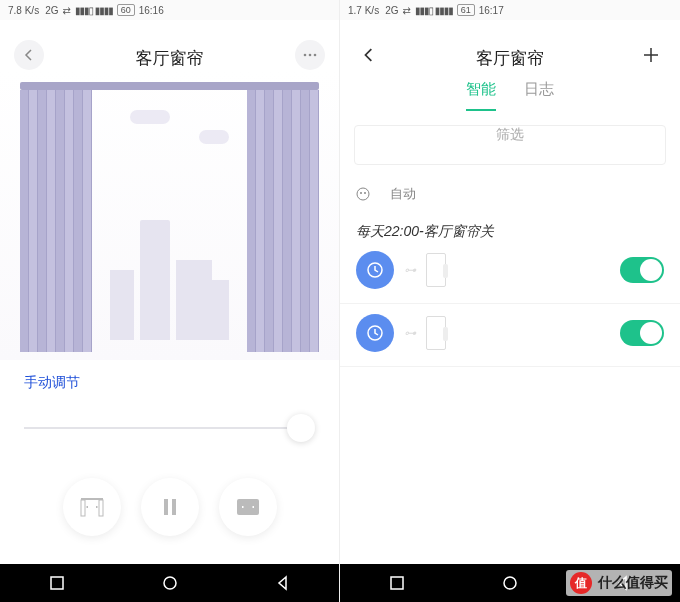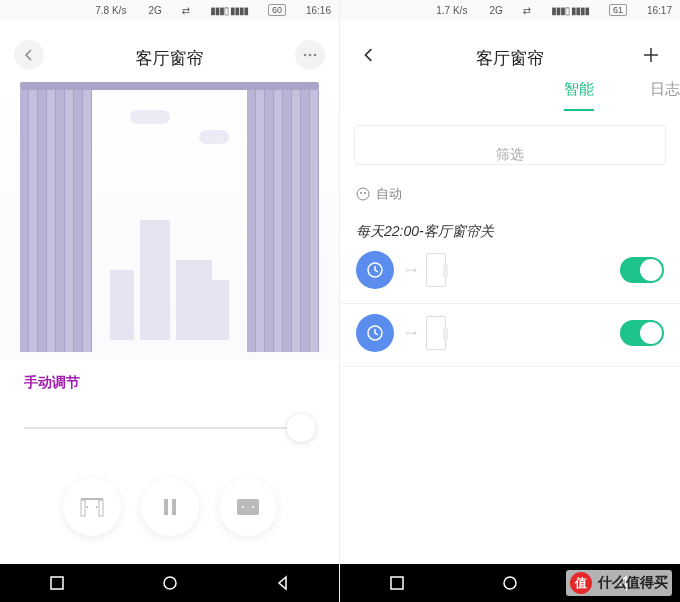--- a/index.html
+++ b/index.html
@@ -1,21 +1,21 @@
 <!DOCTYPE html>
 <html><head>
 <meta charset="utf-8">
 <style>
 * { margin: 0; padding: 0; box-sizing: border-box; }
 body { font-family: -apple-system, "PingFang SC", "Microsoft YaHei", sans-serif; background: #fff; width: 680px; height: 602px; overflow: hidden; position: relative; }
 .container { display: flex; width: 680px; height: 602px; }
 .phone { width: 340px; height: 602px; position: relative; overflow: hidden; border-right: 1px solid #eee; }
 .phone:last-child { border-right: none; }
 
-.status-bar { height: 20px; display: flex; justify-content: flex-end; align-items: center; padding: 0 8px; font-size: 10px; color: #555; gap: 20px; background: #fafafa; }
+.status-bar { height: 20px; display: flex; align-items: center; padding: 0 8px; font-size: 10px; color: #555; gap: 4px; background: #fafafa; }
 .status-bar .speed { margin-right: 2px; }
 .status-bar .sig { letter-spacing: -1px; }
 .status-bar .batt { border: 1px solid #999; border-radius: 2px; padding: 0 3px; font-size: 9px; }
 
 .header { height: 50px; display: flex; align-items: flex-end; justify-content: space-between; padding: 0 14px; }
 .circ-btn { width: 30px; height: 30px; border-radius: 50%; background: #f3f3f5; display: flex; align-items: center; justify-content: center; color: #666; }
 .hdr-title { font-size: 17px; color: #222; font-weight: 400; }
 .plain-back, .plain-plus { width: 30px; height: 30px; display: flex; align-items: center; justify-content: center; color: #333; font-size: 20px; }
 
 
@@ -31,38 +31,38 @@
 .b1 { left: 10px; width: 24px; height: 70px; }
 .b2 { left: 40px; width: 30px; height: 120px; border-radius: 2px 2px 0 0; }
 .b3 { left: 76px; width: 36px; height: 80px; }
 .b4 { right: 10px; width: 24px; height: 60px; }
 .tri { position: absolute; bottom: 70px; left: 44px; width: 0; height: 0; border-left: 11px solid transparent; border-right: 11px solid transparent; border-bottom: 30px solid #e6e4f0; }
 .cloud { position: absolute; width: 40px; height: 14px; background: #eceaf4; border-radius: 10px; }
 .c1 { top: 40px; left: 130px; }
 .c2 { top: 60px; right: 110px; width: 30px; }
 
 .manual { padding: 14px 24px 0; }
-.manual-label { font-size: 14px; color: #a21caf; margin-bottom: 26px; font-weight: bold; }
+.manual-label { font-size: 14px; color: #1d4ed8; margin-bottom: 26px; }
 .slider { position: relative; height: 20px; }
 .slider-track { position: absolute; left: 0; right: 0; top: 9px; height: 2px; background: #e3e3e8; }
 .slider-thumb { position: absolute; right: 0; top: 0; width: 28px; height: 28px; border-radius: 50%; background: #fff; box-shadow: 0 1px 6px rgba(0,0,0,0.15); transform: translateY(-4px); }
 
 .controls { display: flex; justify-content: center; gap: 20px; margin-top: 40px; }
 .ctrl-btn { width: 58px; height: 58px; border-radius: 50%; background: #fff; box-shadow: 0 2px 10px rgba(0,0,0,0.08); display: flex; align-items: center; justify-content: center; color: #999; }
 
 .navbar { position: absolute; bottom: 0; left: 0; right: 0; height: 38px; background: #000; display: flex; align-items: center; justify-content: space-around; }
 
 
-.tabs { display: flex; justify-content: flex-end; gap: 56px; padding: 10px 0 0; }
+.tabs { display: flex; justify-content: center; gap: 28px; padding: 10px 0 0; }
 .tab { font-size: 15px; color: #999; padding-bottom: 10px; border-bottom: 2px solid transparent; }
 .tab.active { color: #1ec28b; border-bottom-color: #1ec28b; }
 
-.filter { margin: 14px 14px; height: 40px; border: 1px solid #eee; border-radius: 4px; display: flex; align-items: flex-end; justify-content: center; color: #aaa; font-size: 14px; }
-
-.section-lbl { display: flex; align-items: center; gap: 6px; padding: 6px 16px 10px; color: #888; font-size: 13px; text-align: right; }
+.filter { margin: 14px 14px; height: 40px; border: 1px solid #eee; border-radius: 4px; display: flex; align-items: flex-start; justify-content: center; color: #aaa; font-size: 14px; }
+
+.section-lbl { display: flex; align-items: center; gap: 20px; padding: 6px 16px 10px; color: #888; font-size: 13px; text-align: right; }
 
 .rule { padding: 10px 16px 14px; border-bottom: 1px solid #f2f2f2; font-style: italic; }
 .rule-title { font-size: 14px; color: #333; margin-bottom: 10px; }
 .rule-body { display: flex; align-items: center; justify-content: space-between; }
 .rule-icons { display: flex; align-items: center; gap: 10px; }
 .clock { width: 38px; height: 38px; border-radius: 50%; background: #5b8def; display: flex; align-items: center; justify-content: center; }
 .link { color: #ddd; font-size: 12px; }
 .dev { width: 20px; height: 34px; border: 1px solid #ddd; border-radius: 2px; position: relative; }
 .dev::after { content:""; position:absolute; right:-3px; top:10px; width:5px; height:14px; background:#eee; border-radius:2px; }
 .toggle { width: 44px; height: 26px; border-radius: 13px; background: #1ec28b; position: relative; }

